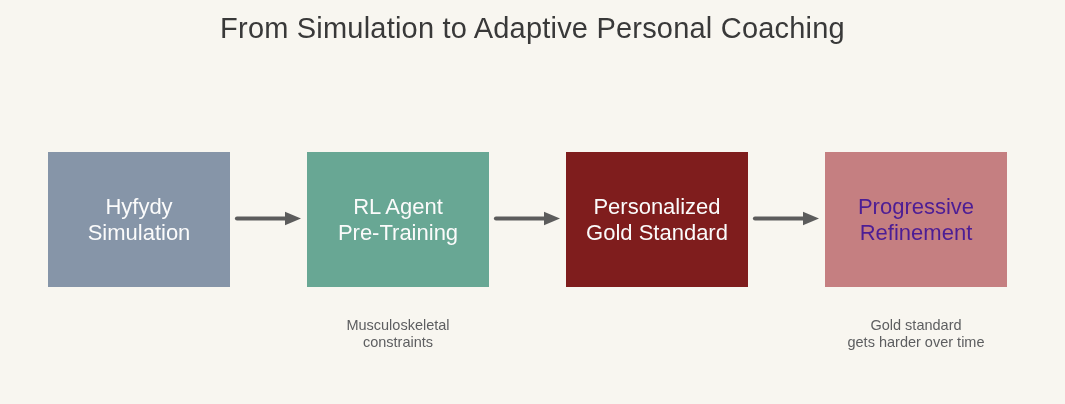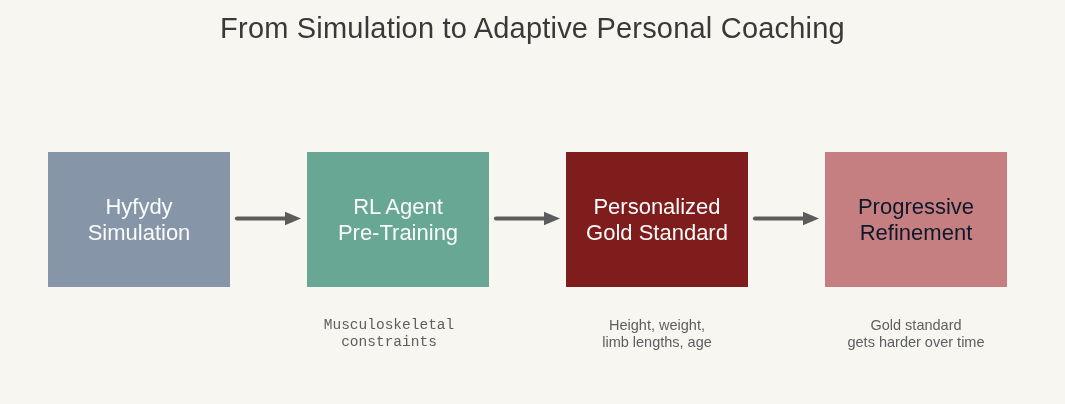--- a/index.html
+++ b/index.html
@@ -56,21 +56,21 @@
     top: 210px;
     width: 68px;
     height: 17px;
   }
   
   .stage-box.s0 { left: 48px; }
   .stage-box.s1 { left: 307px; justify-content: center; }
   .stage-box.s2 { left: 566px; }
   .stage-box.s3 { left: 825px; }
   .stage-caption.s0 { left: 28px; }
-  .stage-caption.s1 { left: 278px; font-family: Liberation Mono, monospace; }
+  .stage-caption.s1 { left: 287px; }
   .stage-caption.s2 { left: 546px; }
   .stage-caption.s3 { left: 805px; }
   .flow-arrow.a0 { left: 234px; }
   .flow-arrow.a1 { left: 493px; }
   .flow-arrow.a2 { left: 752px; }
 </style>
 </head>
 <body>
 
 <div class="canvas" style="background-color: rgb(248, 246, 240);">
@@ -96,28 +96,26 @@
 
   <svg class="flow-arrow a1" viewBox="0 0 68 17" xmlns="http://www.w3.org/2000/svg">
     <line x1="3" y1="8.5" x2="52" y2="8.5" stroke-width="4.2" stroke-linecap="round" style="stroke: rgb(92, 92, 92);"></line>
     <polygon points="51,1.8 67,8.5 51,15.2" style="fill: rgb(92, 92, 92);"></polygon>
   </svg>
 
   <div class="stage-box s2" style="background-color: #7f1d1d;">
     <div class="box-label" style="color: rgb(251, 251, 251);">Personalized
 Gold Standard</div>
   </div>
-  <div class="stage-caption s2" style="color: rgb(93, 94, 96);">Height, weight,
-limb lengths, age</div>
 
   <svg class="flow-arrow a2" viewBox="0 0 68 17" xmlns="http://www.w3.org/2000/svg">
     <line x1="3" y1="8.5" x2="52" y2="8.5" stroke-width="4.2" stroke-linecap="round" style="stroke: rgb(92, 92, 92);"></line>
     <polygon points="51,1.8 67,8.5 51,15.2" style="fill: rgb(92, 92, 92);"></polygon>
   </svg>
 
   <div class="stage-box s3" style="background-color: rgb(197, 127, 129);">
-    <div class="box-label" style="color: #0f172a;">Progressive
+    <div class="box-label" style="color: #4c1d95;">Progressive
 Refinement</div>
   </div>
   <div class="stage-caption s3" style="color: rgb(93, 94, 96);">Gold standard
 gets harder over time</div>
 
 </div>
 
 </body></html>

